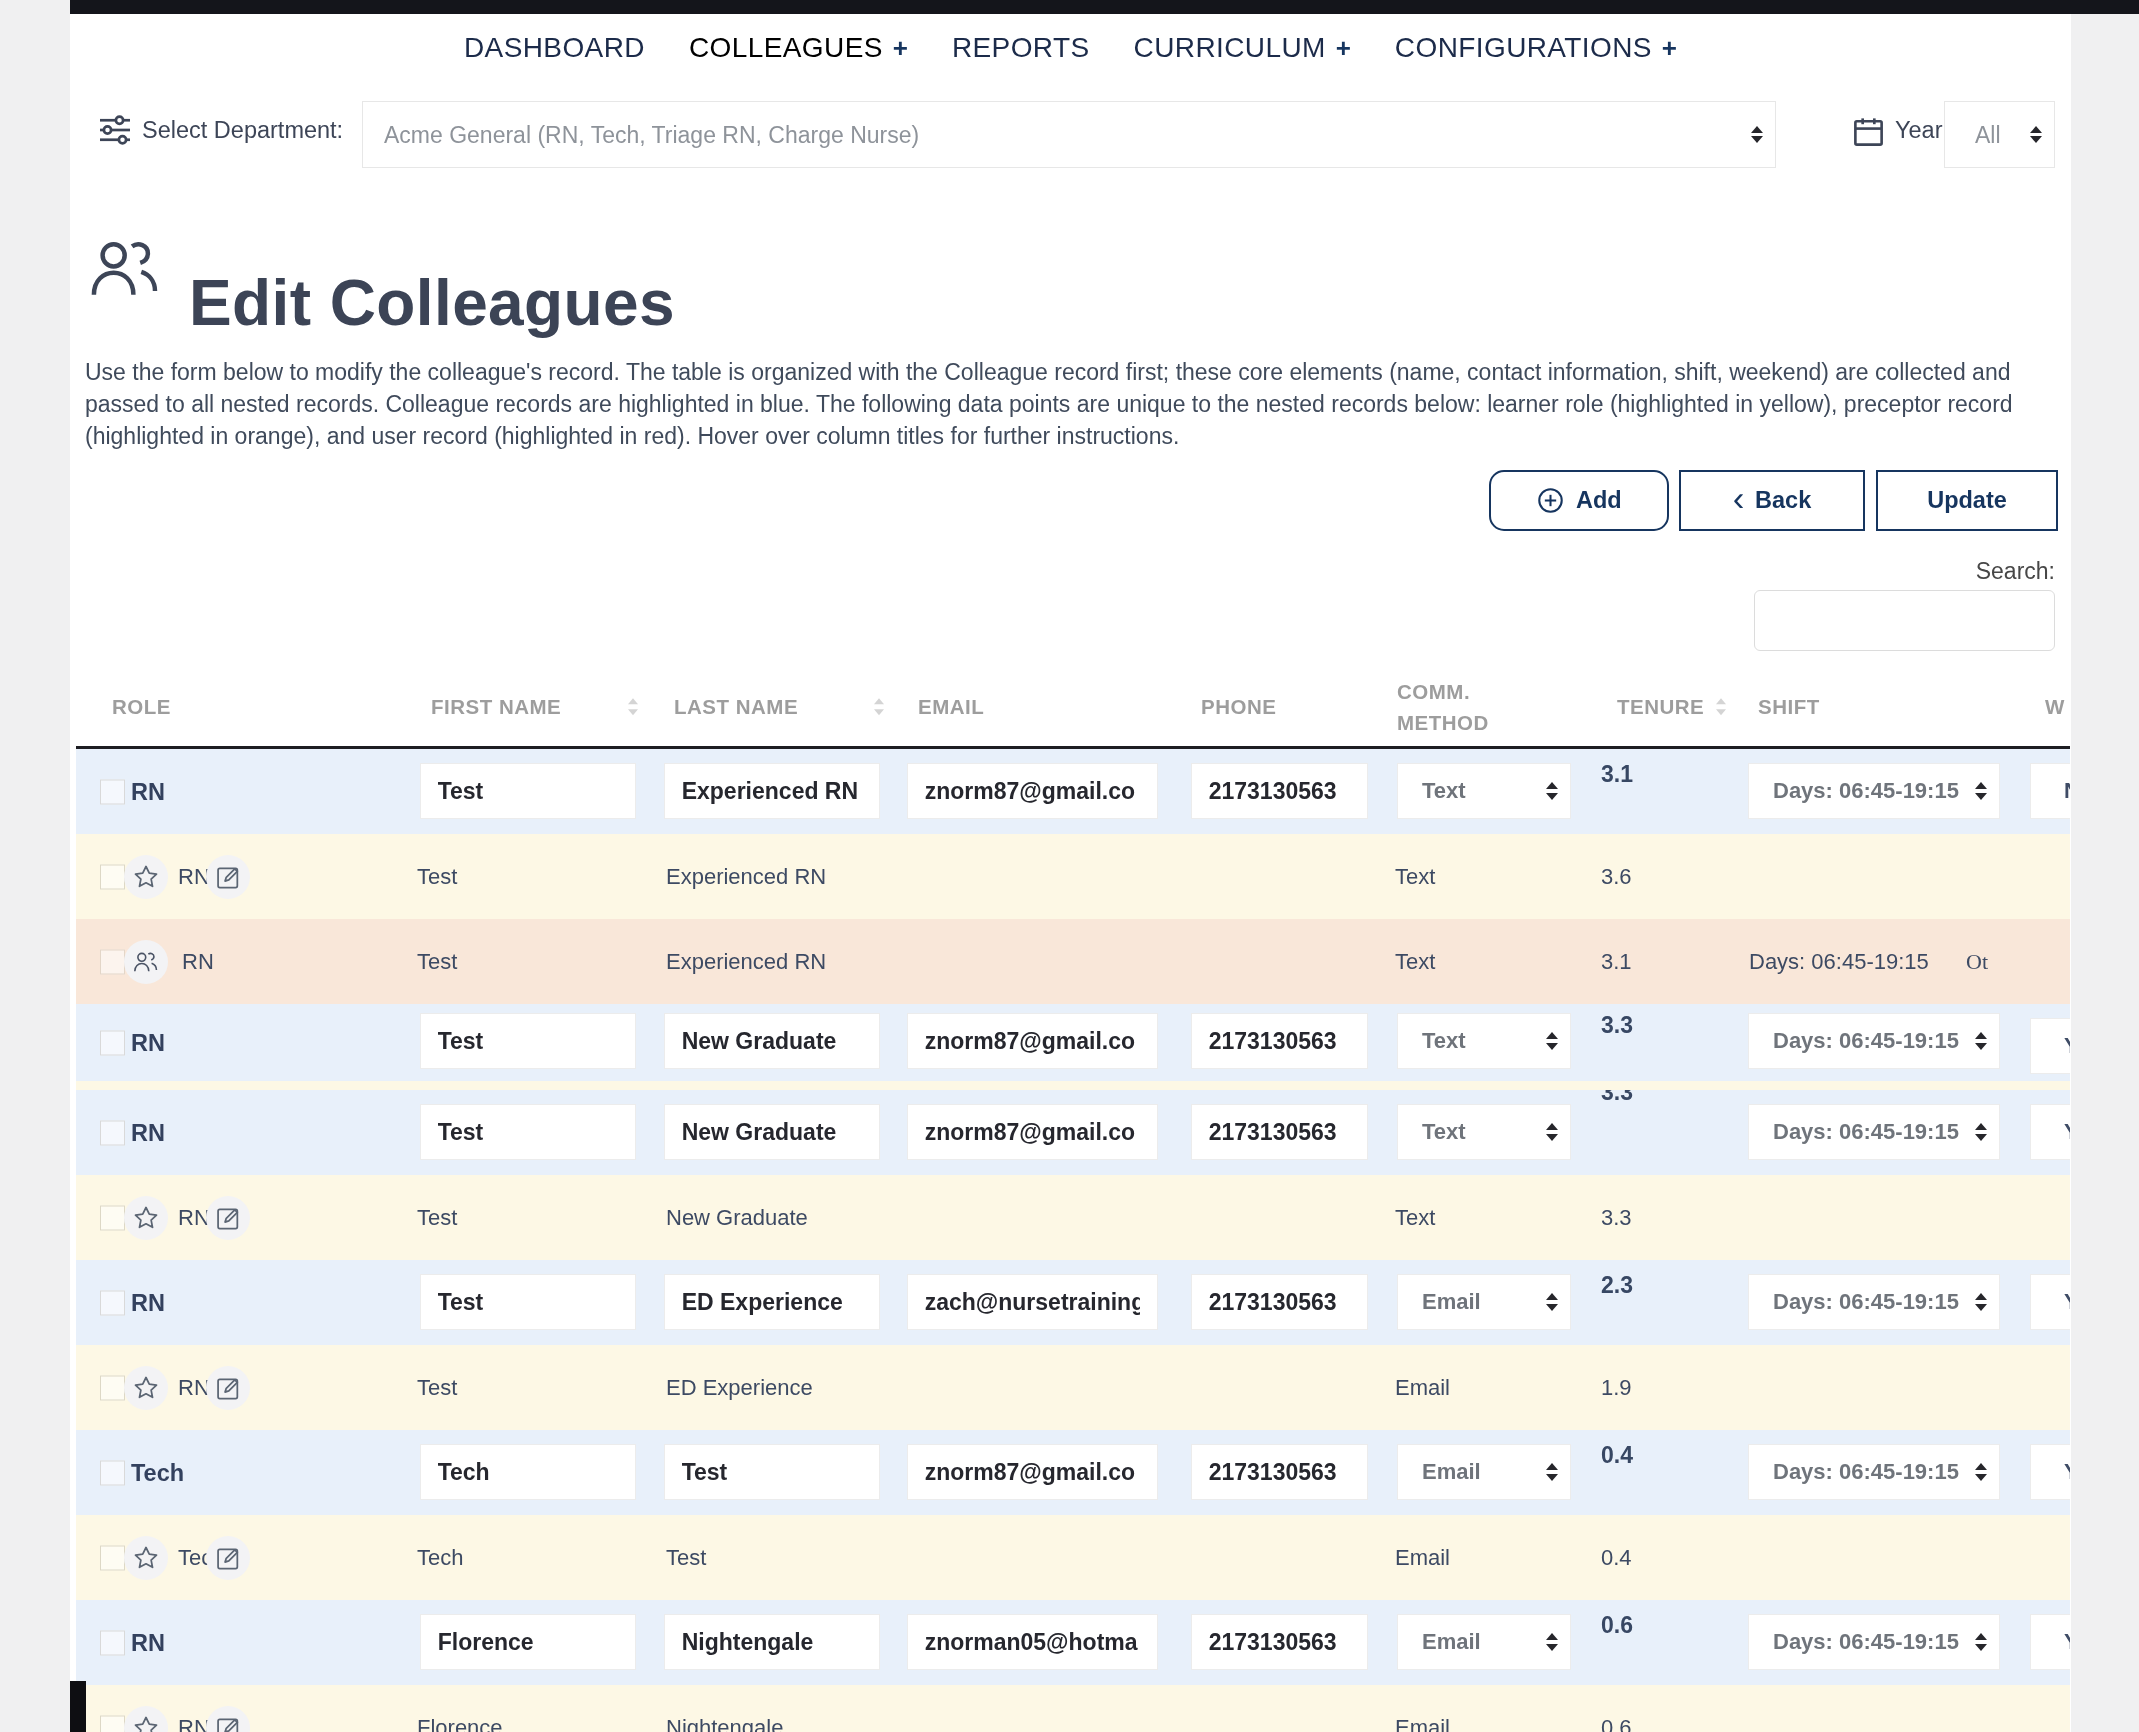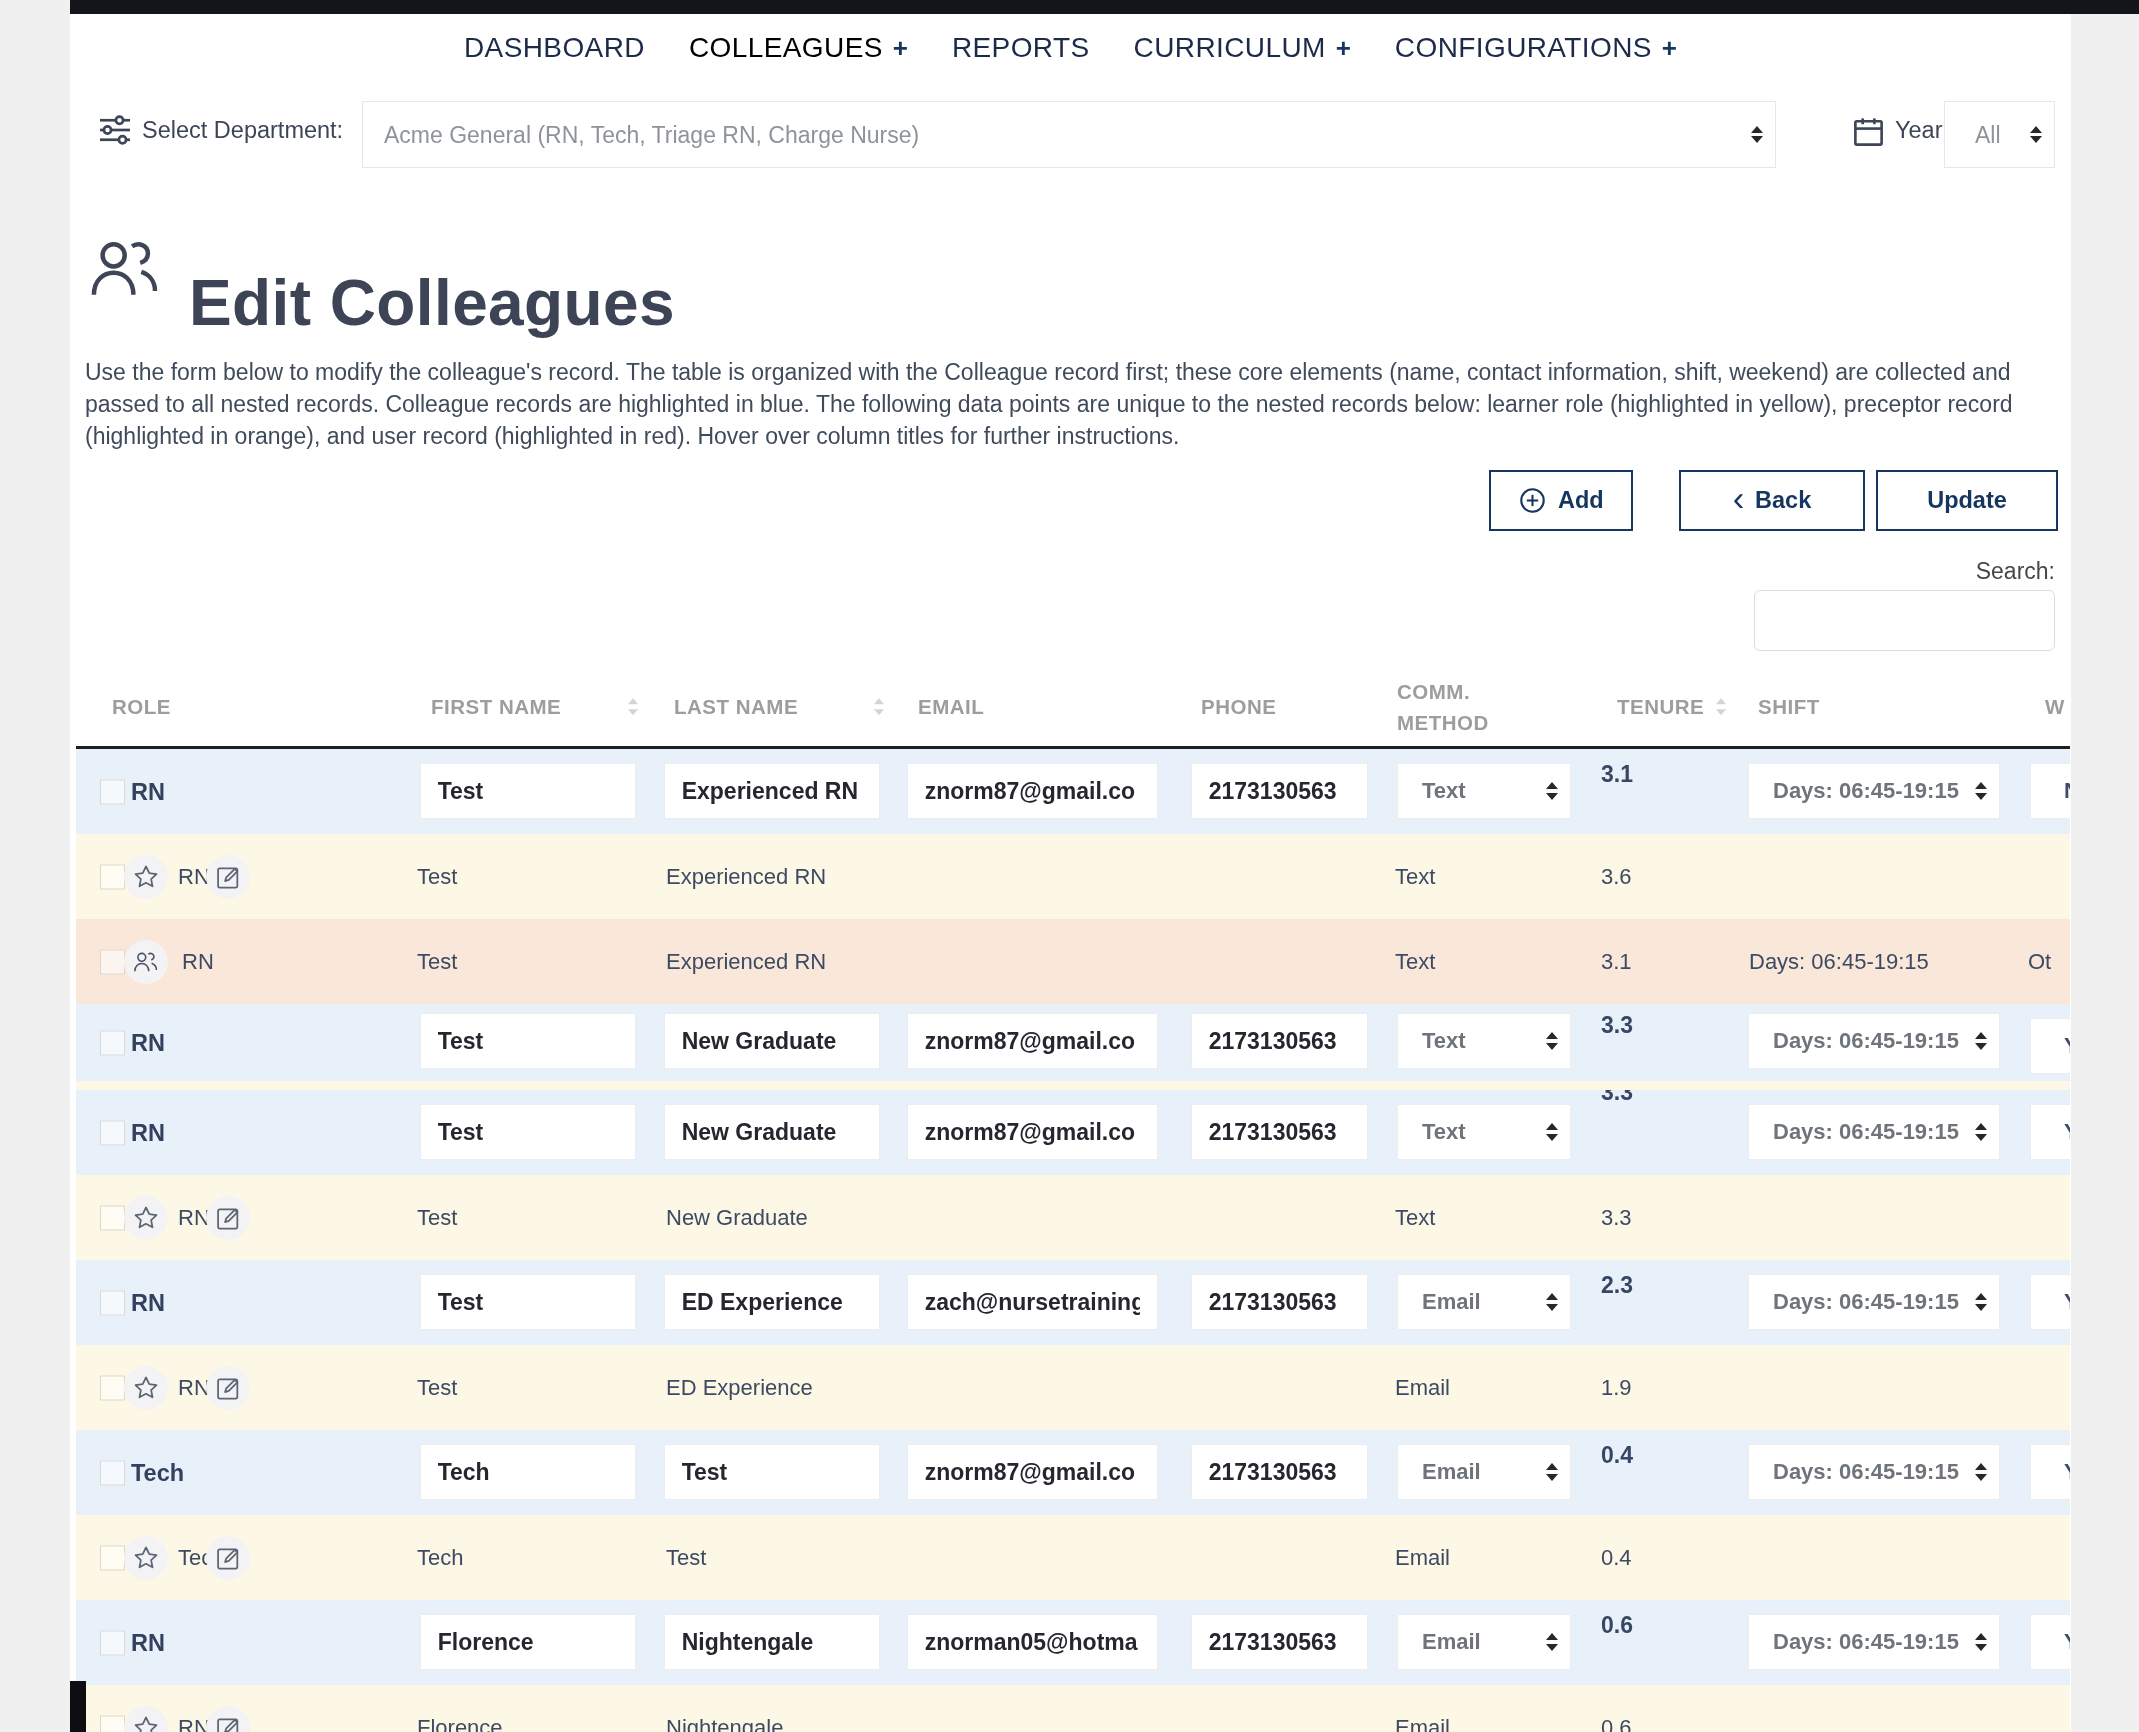--- a/index.html
+++ b/index.html
@@ -37,21 +37,21 @@
   
   .title-icon{position:absolute;left:86px;top:229px;width:79px;height:79px;}
   .page-title{position:absolute;left:189px;top:223px;font-size:64px;font-weight:600;
               color:#3c4456;letter-spacing:0.4px;}
   .desc{position:absolute;left:85px;top:333px;width:1967px;font-size:23px;line-height:32px;color:#3f4a5b;}
 
   
   .btn{position:absolute;top:470px;height:61px;box-sizing:border-box;border:2.3px solid #16355f;
        background:#fff;color:#16355f;font-size:23.5px;font-weight:600;display:flex;
        align-items:center;justify-content:center;gap:10.6px;cursor:pointer;}
-  .btn-add{left:1489px;width:144px;}
+  .btn-add{left:1489px;width:180px;border-radius:15px;}
   .btn-back{left:1679px;width:186px;}
   .btn-update{left:1876px;width:182px;}
   .chev{font-size:35px;font-weight:400;margin-top:-6px;}
   .btn svg{width:29px;height:29px;}
 
   
   .search-label{position:absolute;left:1828px;top:558px;width:227px;text-align:right;
                 font-size:23px;color:#474747;}
   .search-input{position:absolute;left:1754px;top:590px;width:301px;height:61px;border:1.5px solid #dcdcdc;
                 border-radius:6px;background:#fff;box-sizing:border-box;font-size:23px;padding:0 15px;}
@@ -109,21 +109,21 @@
   .selbox .sval{position:absolute;left:24px;top:50%;transform:translateY(-50%);
                 font-size:22px;font-weight:600;color:#6f747b;white-space:nowrap;}
 
   .tenure{left:1525px;top:12px;transform:none;font-weight:700;color:#374763;font-size:23px;}
   .squished .tenure{top:7.6px;}
   .tenure-p{left:1525px;}
   .comm-txt{left:1319px;}
   .first-txt{left:341px;}
   .last-txt{left:590px;}
   .shift-txt{left:1673px;}
-  .wk-txt{left:1952px;}
+  .wk-txt{left:1890px;font-family:Liberation Serif, serif;}
   .tenure-wrap{position:absolute;left:1525px;top:0;height:16px;overflow:hidden;}
   .tenure-clip{display:block;font-weight:700;color:#374763;font-size:23px;margin-top:-11.4px;}
   .wk-box{position:absolute;left:1954px;width:114px;top:14.4px;height:56px;border:1.5px solid #ececec;
           background:#fff;box-sizing:border-box;cursor:pointer;}
   .wk-in{position:absolute;left:33px;top:50%;transform:translateY(-50%);font-weight:600;
          color:#3f4c66;font-size:22px;}
 </style>
 </head>
 <body>
 

